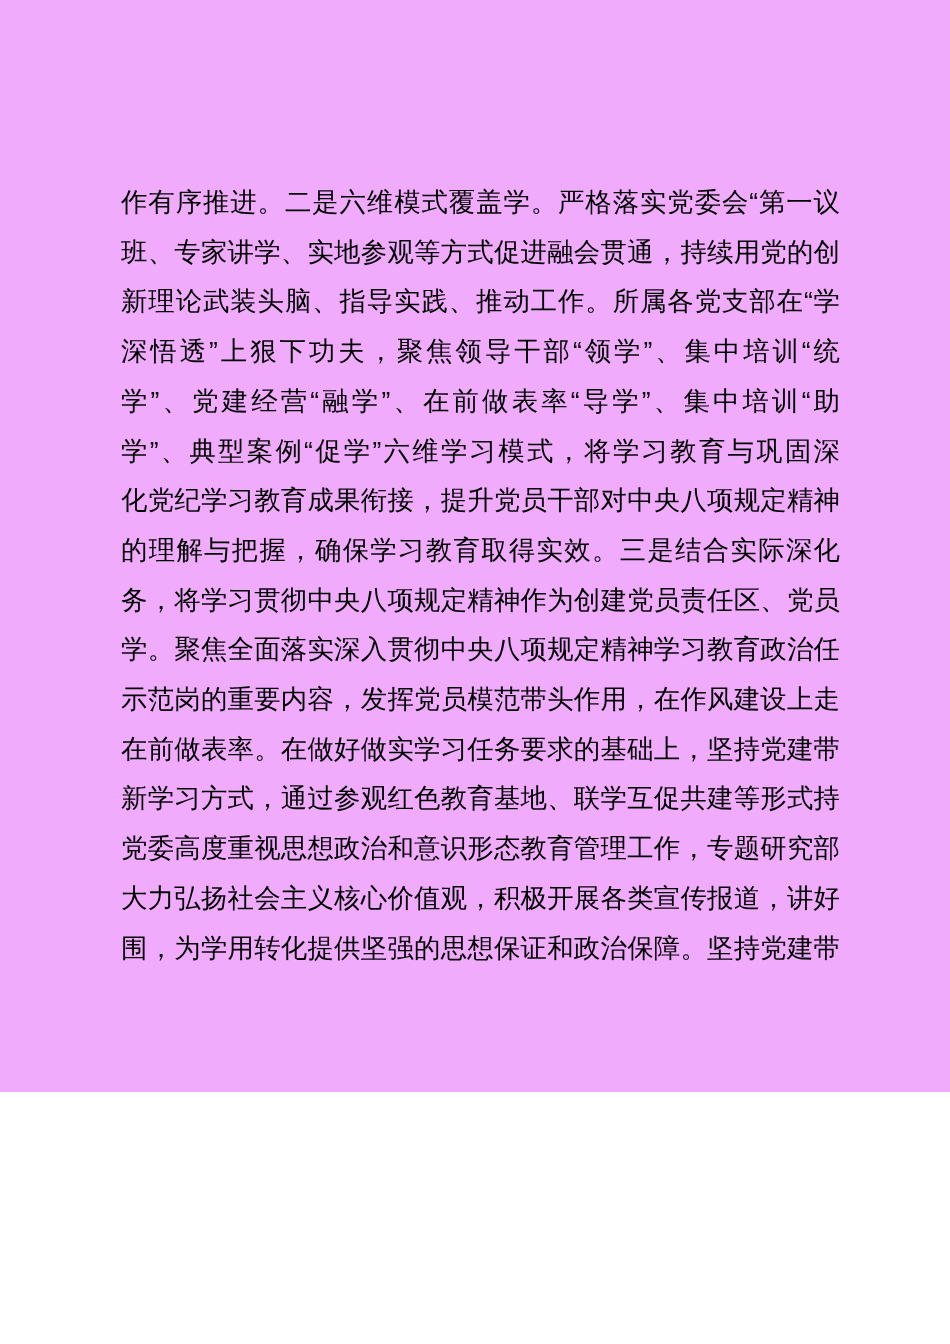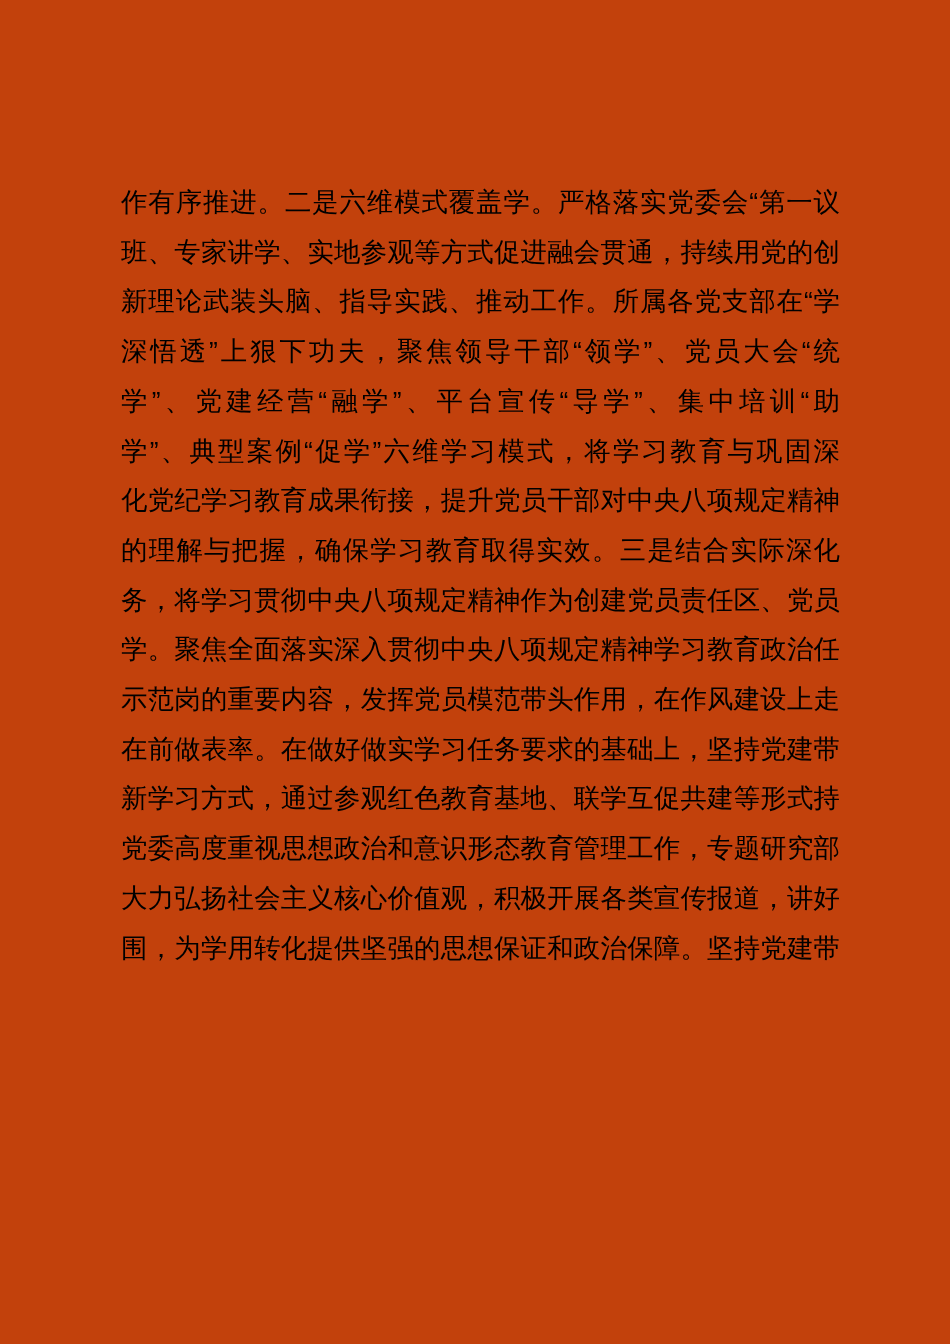--- a/index.html
+++ b/index.html
@@ -3,22 +3,22 @@
 <meta charset="utf-8">
 <style>
   html, body {
     margin: 0;
     padding: 0;
     background: #ffffff;
   }
   .page {
     position: relative;
     width: 950px;
-    height: 1344px;
-    background: #c2410c;
+    height: 1092px;
+    background: #f0abfc;
     overflow: hidden;
     font-family: "Liberation Sans", sans-serif;
   }
   .text-block {
     position: absolute;
     left: 121px;
     top: 178px;
     width: 719px;
   }
   .line {
@@ -33,22 +33,22 @@
   }
 </style>
 </head>
 <body>
 
 <div class="page">
   <div class="text-block">
     <div class="line">作有序推进。二是六维模式覆盖学。严格落实党委会“第一议</div>
     <div class="line">班、专家讲学、实地参观等方式促进融会贯通，持续用党的创</div>
     <div class="line">新理论武装头脑、指导实践、推动工作。所属各党支部在“学</div>
-    <div class="line">深悟透”上狠下功夫，聚焦领导干部“领学”、党员大会“统</div>
-    <div class="line">学”、党建经营“融学”、平台宣传“导学”、集中培训“助</div>
+    <div class="line">深悟透”上狠下功夫，聚焦领导干部“领学”、集中培训“统</div>
+    <div class="line">学”、党建经营“融学”、在前做表率“导学”、集中培训“助</div>
     <div class="line">学”、典型案例“促学”六维学习模式，将学习教育与巩固深</div>
     <div class="line">化党纪学习教育成果衔接，提升党员干部对中央八项规定精神</div>
     <div class="line">的理解与把握，确保学习教育取得实效。三是结合实际深化</div>
     <div class="line">务，将学习贯彻中央八项规定精神作为创建党员责任区、党员</div>
     <div class="line">学。聚焦全面落实深入贯彻中央八项规定精神学习教育政治任</div>
     <div class="line">示范岗的重要内容，发挥党员模范带头作用，在作风建设上走</div>
     <div class="line">在前做表率。在做好做实学习任务要求的基础上，坚持党建带</div>
     <div class="line">新学习方式，通过参观红色教育基地、联学互促共建等形式持</div>
     <div class="line">党委高度重视思想政治和意识形态教育管理工作，专题研究部</div>
     <div class="line">大力弘扬社会主义核心价值观，积极开展各类宣传报道，讲好</div>

